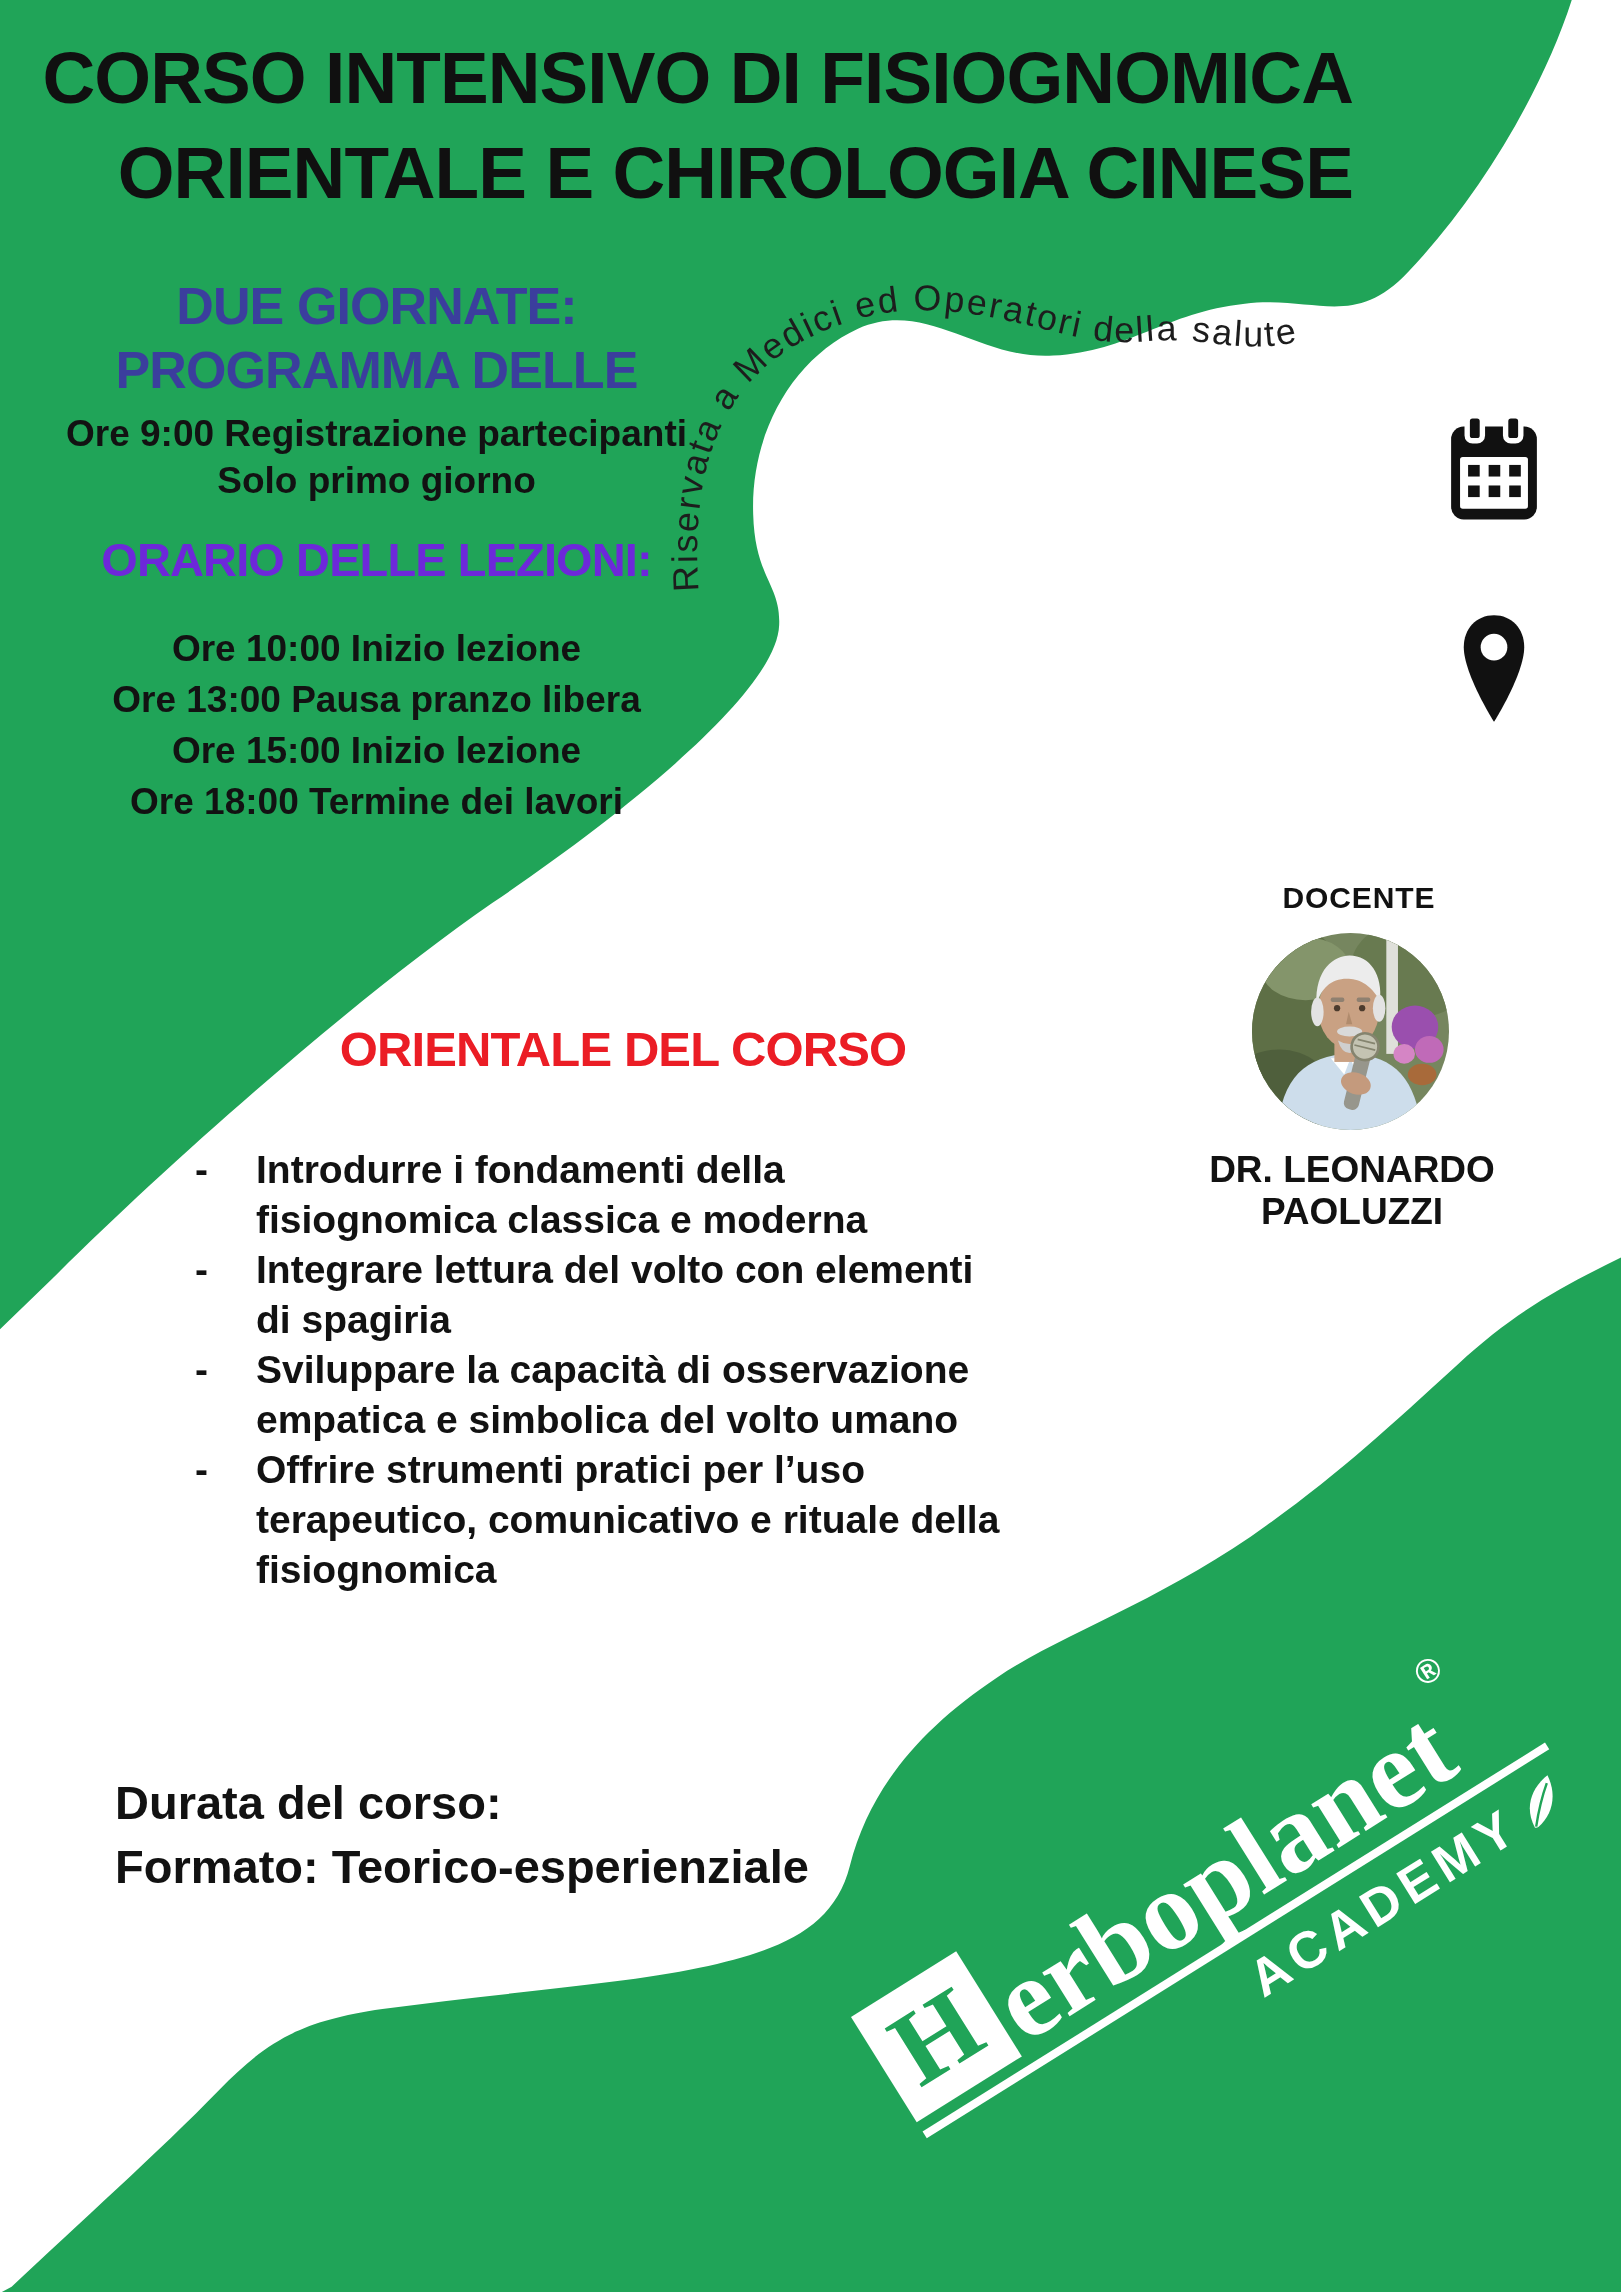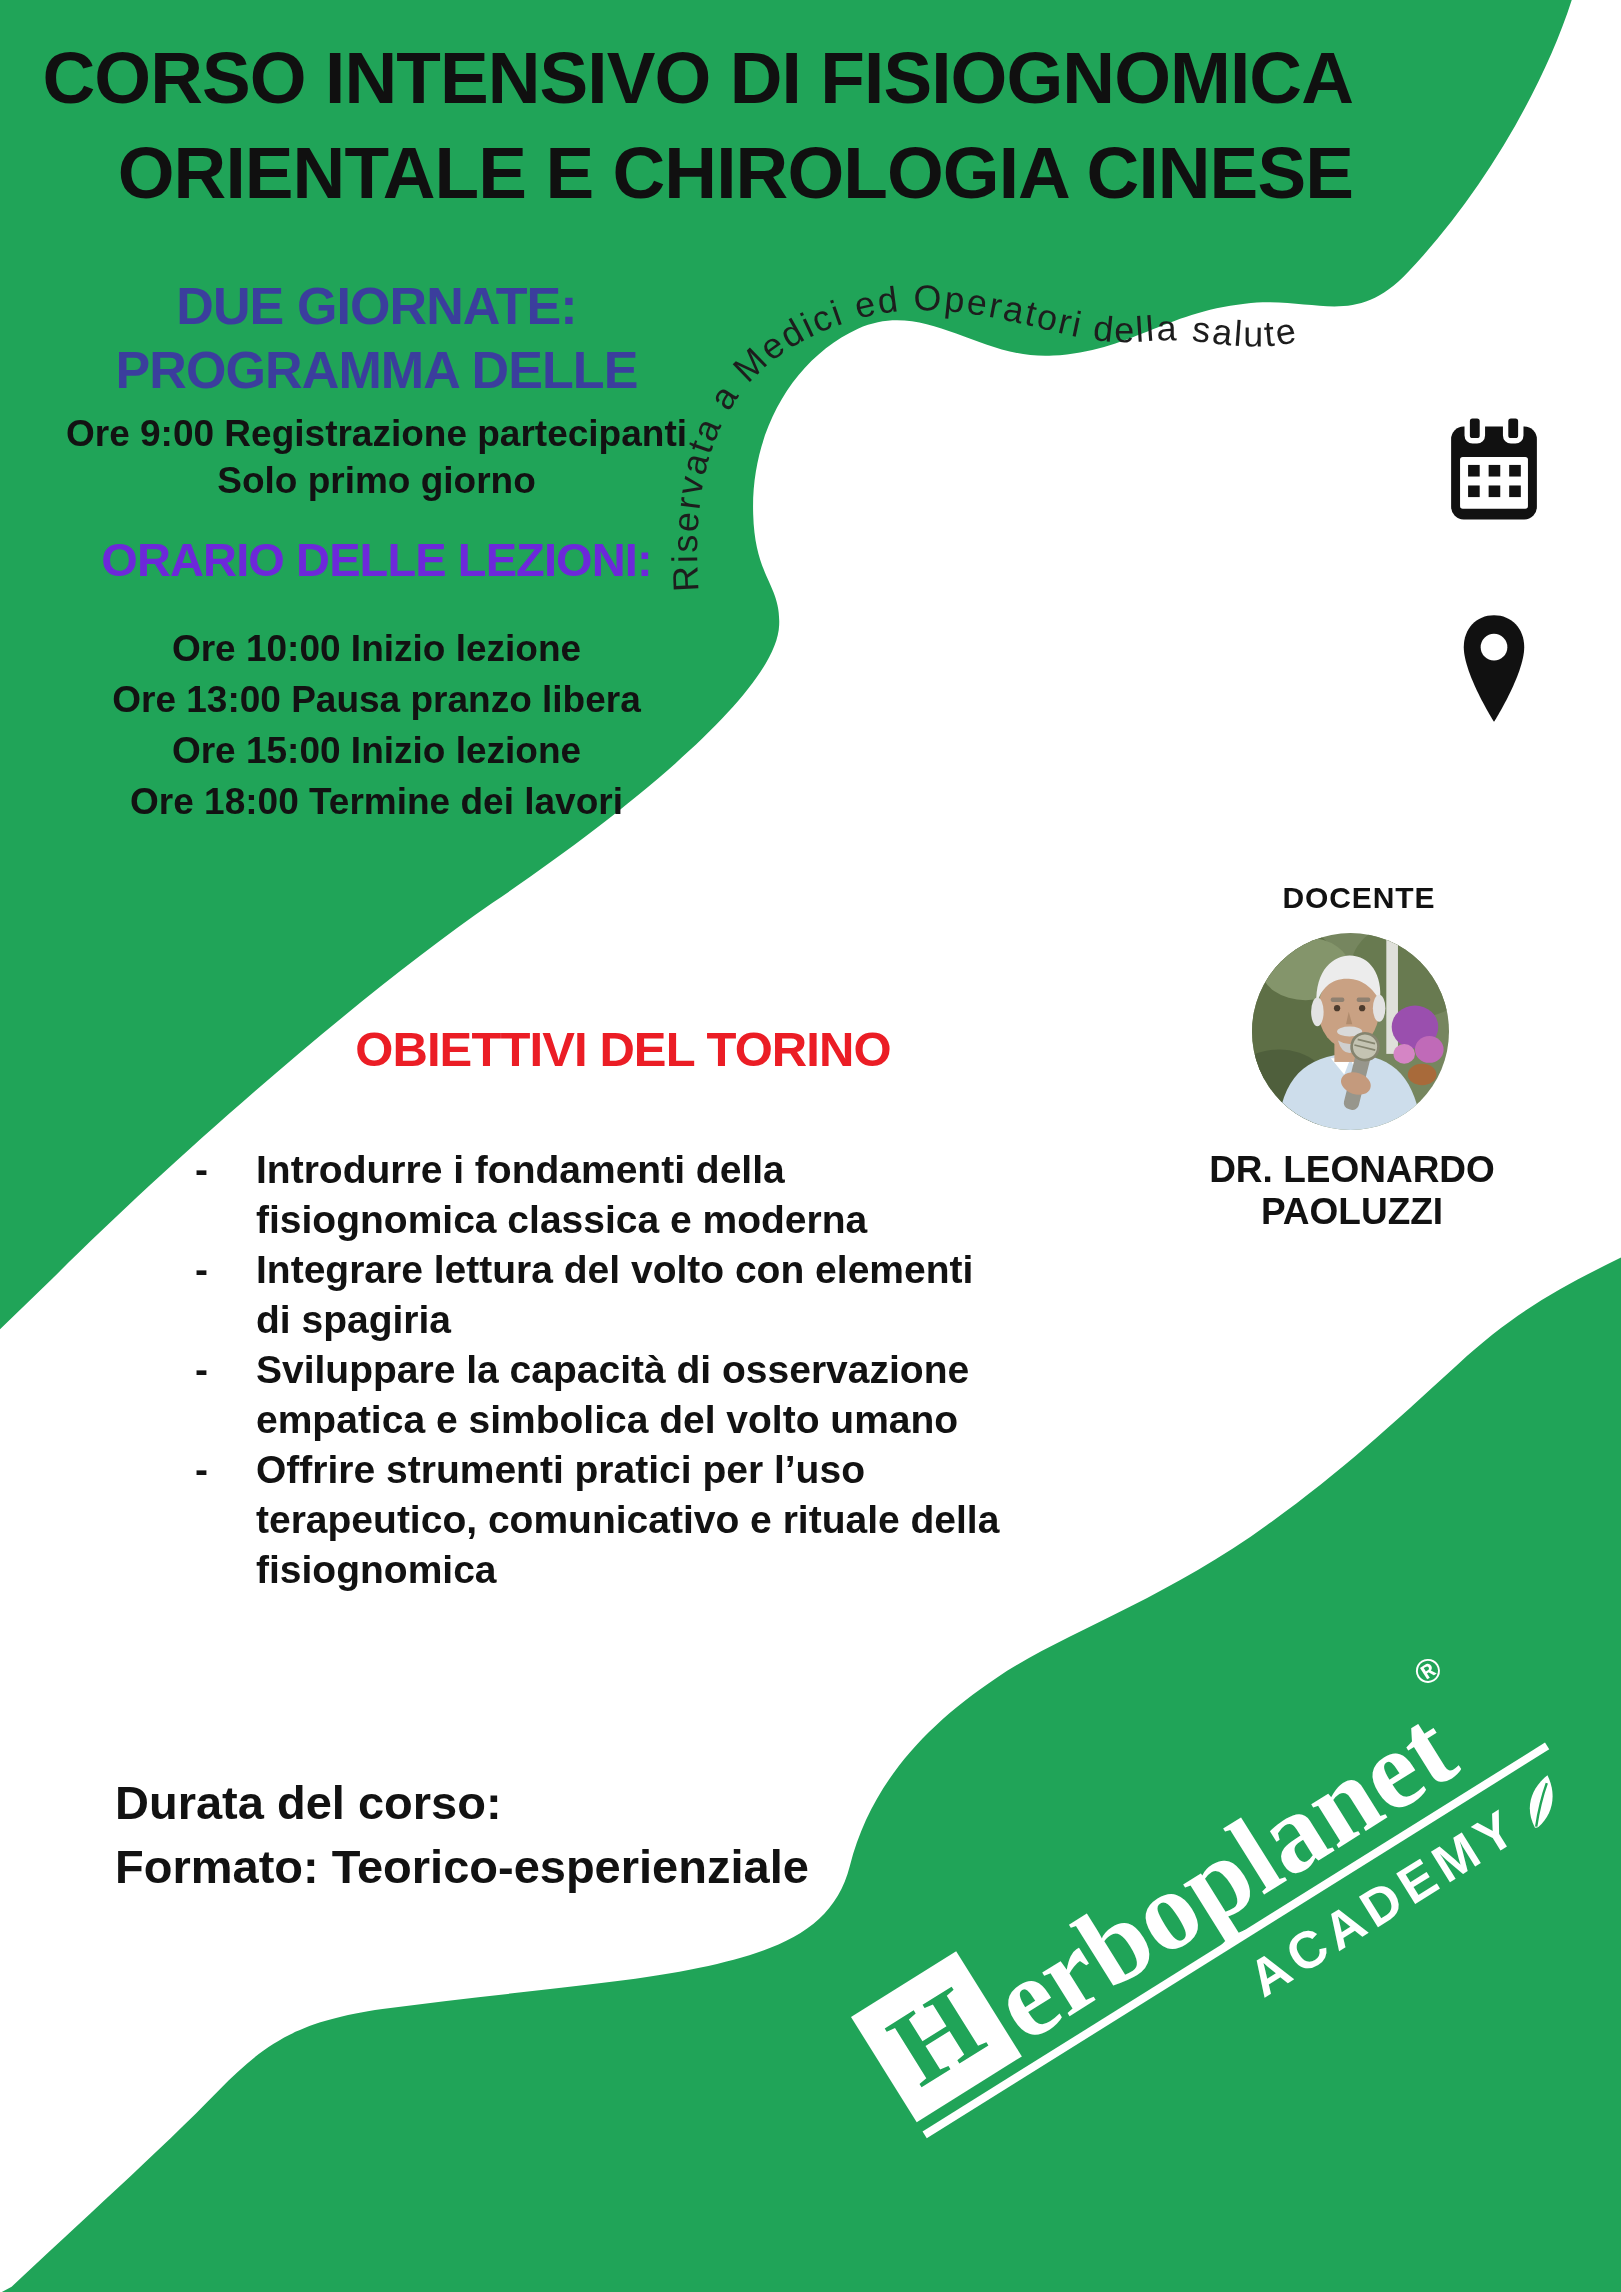--- a/index.html
+++ b/index.html
@@ -179,21 +179,21 @@
         <circle cx="118" cy="126" r="15" fill="#c4c3b2" stroke="#85846f" stroke-width="3"></circle>
         <line x1="108" y1="120" x2="128" y2="120" stroke="#85846f" stroke-width="2"></line>
         <line x1="106" y1="127" x2="130" y2="127" stroke="#85846f" stroke-width="2"></line>
       </g>
       <ellipse cx="116" cy="168" rx="17" ry="12" fill="#c49a7d" transform="rotate(18 116 168)"></ellipse>
     </svg>
   </div>
 
   <div class="abs teacher-name">DR. LEONARDO PAOLUZZI</div>
 
-  <div class="abs objectives-heading">OBIETTIVI DEL TORINO</div>
+  <div class="abs objectives-heading">ORIENTALE DEL CORSO</div>
 
   <div class="abs objectives">
     <div class="obj-item">
       <span class="obj-dash">-</span>
       <span class="obj-text">Introdurre i fondamenti della
 fisiognomica classica e moderna</span>
     </div>
     <div class="obj-item">
       <span class="obj-dash">-</span>
       <span class="obj-text">Integrare lettura del volto con elementi

